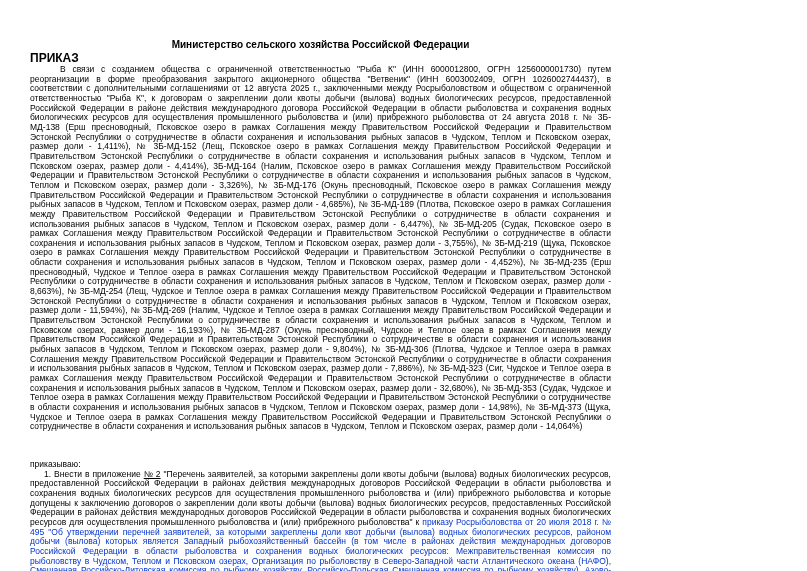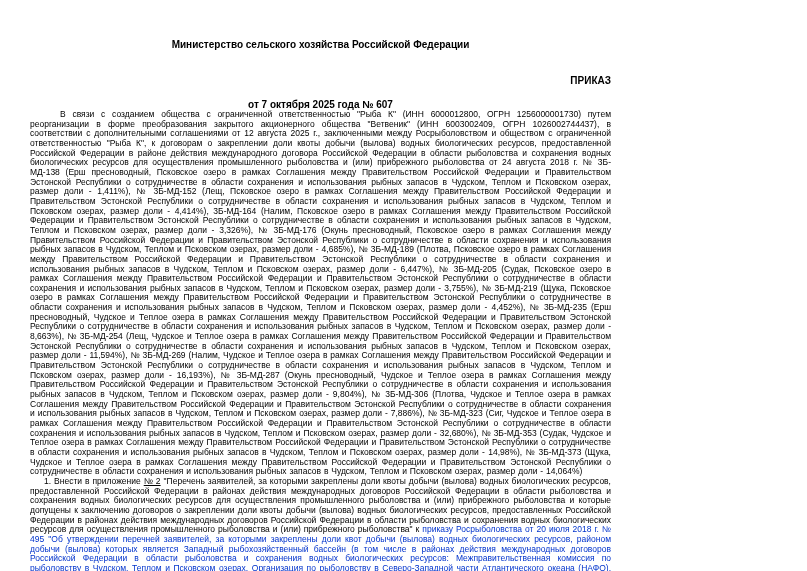--- a/index.html
+++ b/index.html
@@ -13,24 +13,24 @@
     box-sizing:border-box;
     padding:38px 30px 0 30px;
   }
   .hdr-line{
     text-align:center;
     font-weight:bold;
     font-size:10px;
     line-height:13px;
   }
   .doc-type{
-    text-align:right;
+    text-align:left;
     font-weight:bold;
-    font-size:10px;
-    margin-top:24px;
+    font-size:12px;
+    margin-top:0;
   }
   .doc-date{
     text-align:center;
     font-weight:bold;
     font-size:10px;
     margin-top:13px;
   }
   .doc-title{
     text-align:center;
     font-weight:bold;
@@ -70,21 +70,21 @@
 </style>
 </head>
 <body>
 
 <div class="page">
 
   <div class="hdr-line">Министерство сельского хозяйства Российской Федерации</div>
 
   <div class="doc-type">ПРИКАЗ</div>
 
-  <div class="doc-date">от 7 октября 2025 года № 607</div>
 
 
   <p class="para">В связи с созданием общества с ограниченной ответственностью "Рыба К" (ИНН 6000012800, ОГРН 1256000001730) путем реорганизации в форме преобразования закрытого акционерного общества "Ветвеник" (ИНН 6003002409, ОГРН 1026002744437), в соответствии с дополнительными соглашениями от 12 августа 2025 г., заключенными между Росрыболовством и обществом с ограниченной ответственностью "Рыба К", к договорам о закреплении доли квоты добычи (вылова) водных биологических ресурсов, предоставленной Российской Федерации в районе действия международного договора Российской Федерации в области рыболовства и сохранения водных биологических ресурсов для осуществления промышленного рыболовства и (или) прибрежного рыболовства от 24 августа 2018 г. № 3Б-МД-138 (Ерш пресноводный, Псковское озеро в рамках Соглашения между Правительством Российской Федерации и Правительством Эстонской Республики о сотрудничестве в области сохранения и использования рыбных запасов в Чудском, Теплом и Псковском озерах, размер доли - 1,411%), № 3Б-МД-152 (Лещ, Псковское озеро в рамках Соглашения между Правительством Российской Федерации и Правительством Эстонской Республики о сотрудничестве в области сохранения и использования рыбных запасов в Чудском, Теплом и Псковском озерах, размер доли - 4,414%), 3Б-МД-164 (Налим, Псковское озеро в рамках Соглашения между Правительством Российской Федерации и Правительством Эстонской Республики о сотрудничестве в области сохранения и использования рыбных запасов в Чудском, Теплом и Псковском озерах, размер доли - 3,326%), № 3Б-МД-176 (Окунь пресноводный, Псковское озеро в рамках Соглашения между Правительством Российской Федерации и Правительством Эстонской Республики о сотрудничестве в области сохранения и использования рыбных запасов в Чудском, Теплом и Псковском озерах, размер доли - 4,685%), № 3Б-МД-189 (Плотва, Псковское озеро в рамках Соглашения между Правительством Российской Федерации и Правительством Эстонской Республики о сотрудничестве в области сохранения и использования рыбных запасов в Чудском, Теплом и Псковском озерах, размер доли - 6,447%), № 3Б-МД-205 (Судак, Псковское озеро в рамках Соглашения между Правительством Российской Федерации и Правительством Эстонской Республики о сотрудничестве в области сохранения и использования рыбных запасов в Чудском, Теплом и Псковском озерах, размер доли - 3,755%), № 3Б-МД-219 (Щука, Псковское озеро в рамках Соглашения между Правительством Российской Федерации и Правительством Эстонской Республики о сотрудничестве в области сохранения и использования рыбных запасов в Чудском, Теплом и Псковском озерах, размер доли - 4,452%), № 3Б-МД-235 (Ерш пресноводный, Чудское и Теплое озера в рамках Соглашения между Правительством Российской Федерации и Правительством Эстонской Республики о сотрудничестве в области сохранения и использования рыбных запасов в Чудском, Теплом и Псковском озерах, размер доли - 8,663%), № 3Б-МД-254 (Лещ, Чудское и Теплое озера в рамках Соглашения между Правительством Российской Федерации и Правительством Эстонской Республики о сотрудничестве в области сохранения и использования рыбных запасов в Чудском, Теплом и Псковском озерах, размер доли - 11,594%), № 3Б-МД-269 (Налим, Чудское и Теплое озера в рамках Соглашения между Правительством Российской Федерации и Правительством Эстонской Республики о сотрудничестве в области сохранения и использования рыбных запасов в Чудском, Теплом и Псковском озерах, размер доли - 16,193%), № 3Б-МД-287 (Окунь пресноводный, Чудское и Теплое озера в рамках Соглашения между Правительством Российской Федерации и Правительством Эстонской Республики о сотрудничестве в области сохранения и использования рыбных запасов в Чудском, Теплом и Псковском озерах, размер доли - 9,804%), № 3Б-МД-306 (Плотва, Чудское и Теплое озера в рамках Соглашения между Правительством Российской Федерации и Правительством Эстонской Республики о сотрудничестве в области сохранения и использования рыбных запасов в Чудском, Теплом и Псковском озерах, размер доли - 7,886%), № 3Б-МД-323 (Сиг, Чудское и Теплое озера в рамках Соглашения между Правительством Российской Федерации и Правительством Эстонской Республики о сотрудничестве в области сохранения и использования рыбных запасов в Чудском, Теплом и Псковском озерах, размер доли - 32,680%), № 3Б-МД-353 (Судак, Чудское и Теплое озера в рамках Соглашения между Правительством Российской Федерации и Правительством Эстонской Республики о сотрудничестве в области сохранения и использования рыбных запасов в Чудском, Теплом и Псковском озерах, размер доли - 14,98%), № 3Б-МД-373 (Щука, Чудское и Теплое озера в рамках Соглашения между Правительством Российской Федерации и Правительством Эстонской Республики о сотрудничестве в области сохранения и использования рыбных запасов в Чудском, Теплом и Псковском озерах, размер доли - 14,064%)</p>
 
+  <p class="para directive">приказываю:</p>
 
   <p class="para item1"><span>1. Внести в приложение </span><a class="link-dark">№ 2</a><span> "Перечень заявителей, за которыми закреплены доли квоты добычи (вылова) водных биологических ресурсов, предоставленной Российской Федерации в районах действия международных договоров Российской Федерации в области рыболовства и сохранения водных биологических ресурсов для осуществления промышленного рыболовства и (или) прибрежного рыболовства и которые допущены к заключению договоров о закреплении доли квоты добычи (вылова) водных биологических ресурсов, предоставленных Российской Федерации в районах действия международных договоров Российской Федерации в области рыболовства и сохранения водных биологических ресурсов для осуществления промышленного рыболовства и (или) прибрежного рыболовства" к </span><a class="link">приказу Росрыболовства от 20 июля 2018 г. № 495 "Об утверждении перечней заявителей, за которыми закреплены доли квот добычи (вылова) водных биологических ресурсов, районом добычи (вылова) которых является Западный рыбохозяйственный бассейн (в том числе в районах действия международных договоров Российской Федерации в области рыболовства и сохранения водных биологических ресурсов: Межправительственная комиссия по рыболовству в Чудском, Теплом и Псковском озерах, Организация по рыболовству в Северо-Западной части Атлантического океана (НАФО), Смешанная Российско-Литовская комиссия по рыбному хозяйству, Российско-Польская Смешанная комиссия по рыбному хозяйству), Азово-Черноморский рыбохозяйственный бассейн (в том числе в районах действия международных договоров Российской Федерации в области рыболовства и сохранения водных биологических ресурсов: Российско-Украинская комиссия по вопросам рыболовства в Азовском море, Российско-Абхазская комиссия по рыбному хозяйству), Волжско-Каспийский рыбохозяйственный бассейн, и которые допущены к заключению договоров о закреплении доли соответствующей квоты"</a></p>
 
 </div>
 
 </body></html>

